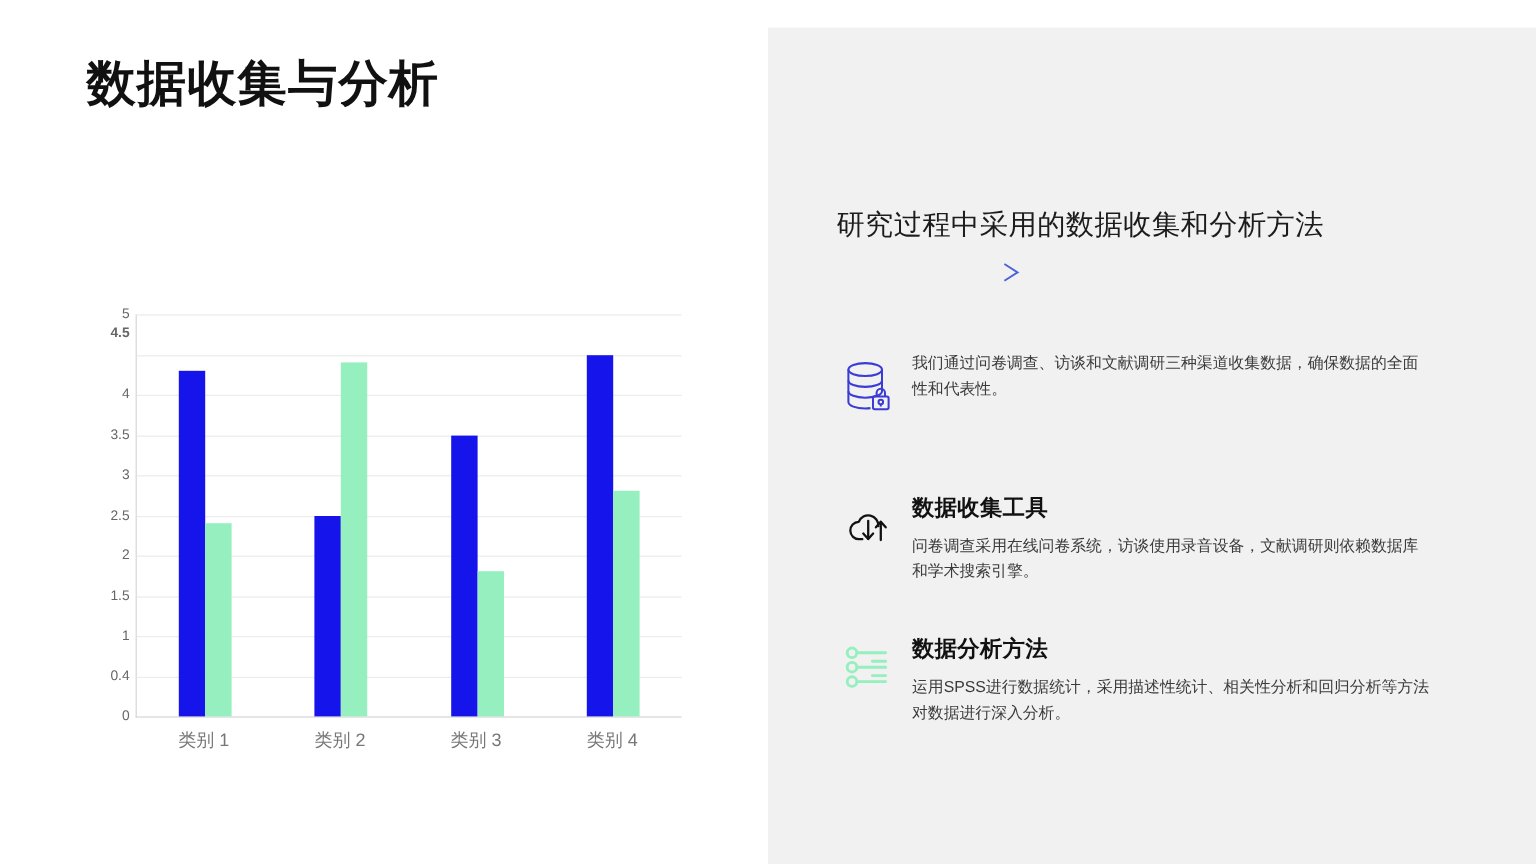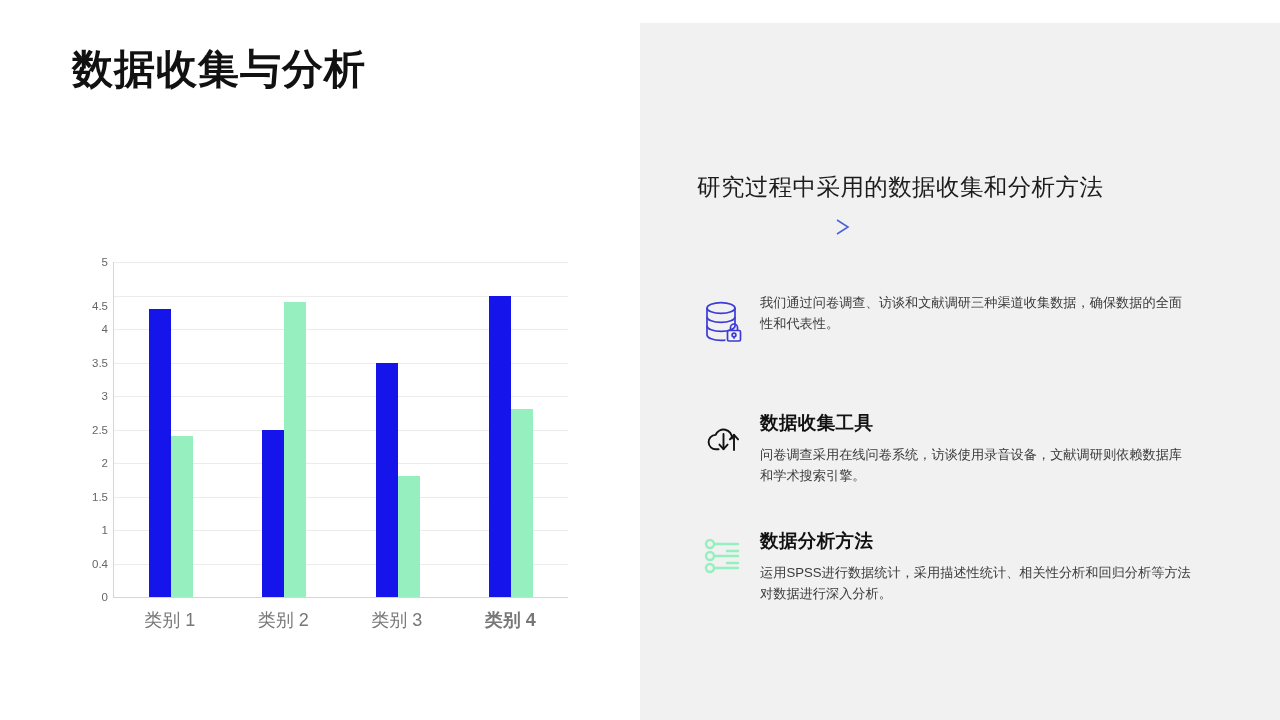--- a/index.html
+++ b/index.html
@@ -73,21 +73,21 @@
     justify-content: center;
   }
   .bar {
     width: 22px;
   }
   .bar-a { background: #1414eb; }
   .bar-b { background: #95efbf; }
   .xtick-label {
     position: absolute;
     top: 356px;
-    font-size: 18px;
+    font-size: 15px;
     color: #777777;
     transform: translateX(-50%);
     white-space: nowrap;
   }
   
   #right-panel {
     position: relative;
     width: 640px; height: 720px;
     background: #f1f1f1;
     flex: 0 0 640px;
@@ -156,21 +156,21 @@
       <div id="y-axis-labels">
           <div class="ytick-label" style="top: 335px;">0</div>
           <div class="ytick-label" style="top: 301.5px;">0.4</div>
           <div class="ytick-label" style="top: 268px;">1</div>
           <div class="ytick-label" style="top: 234.5px;">1.5</div>
           <div class="ytick-label" style="top: 201px;">2</div>
           <div class="ytick-label" style="top: 167.5px;">2.5</div>
           <div class="ytick-label" style="top: 134px;">3</div>
           <div class="ytick-label" style="top: 100.5px;">3.5</div>
           <div class="ytick-label" style="top: 67px;">4</div>
-          <div class="ytick-label" style="top: 44px;">4.5</div>
+          <div class="ytick-label" style="top: 16px; font-weight: bold;">4.5</div>
           <div class="ytick-label" style="top: 0px;">5</div>
         </div>
       <div id="chart-plot">
           <div class="gridline" style="top: 301.5px;"></div>
           <div class="gridline" style="top: 268px;"></div>
           <div class="gridline" style="top: 234.5px;"></div>
           <div class="gridline" style="top: 201px;"></div>
           <div class="gridline" style="top: 167.5px;"></div>
           <div class="gridline" style="top: 134px;"></div>
           <div class="gridline" style="top: 100.5px;"></div>
@@ -190,21 +190,21 @@
             <div class="bar bar-b" title="系列 2: 1.8" style="height: 120.6px; background: rgb(149, 239, 191);"></div>
           </div>
           <div class="bar-group" style="left: 340.5px; width: 113.5px;">
             <div class="bar bar-a" title="系列 1: 4.5" style="height: 301.5px; background: rgb(20, 20, 235);"></div>
             <div class="bar bar-b" title="系列 2: 2.8" style="height: 187.6px; background: rgb(149, 239, 191);"></div>
           </div>
         </div>
     <div class="xtick-label" style="left: 91.75px;">类别 1</div>
         <div class="xtick-label" style="left: 205.25px;">类别 2</div>
         <div class="xtick-label" style="left: 318.75px;">类别 3</div>
-        <div class="xtick-label" style="left: 432.25px; font-weight: bold;">类别 4</div>
+        <div class="xtick-label" style="left: 432.25px;">类别 4</div>
       </div>
 
   </div>
 
   <div id="right-panel">
 
     <div id="subtitle">研究过程中采用的数据收集和分析方法</div>
 
     <svg id="subtitle-arrow" viewBox="0 0 156 24">
       <defs>

